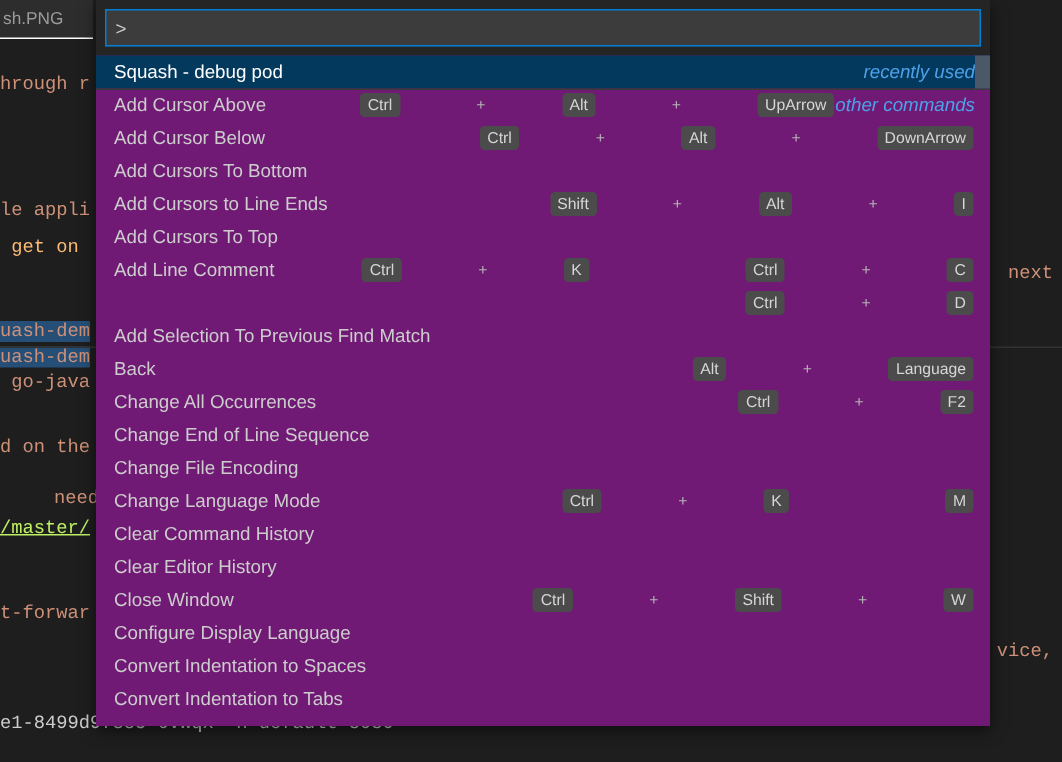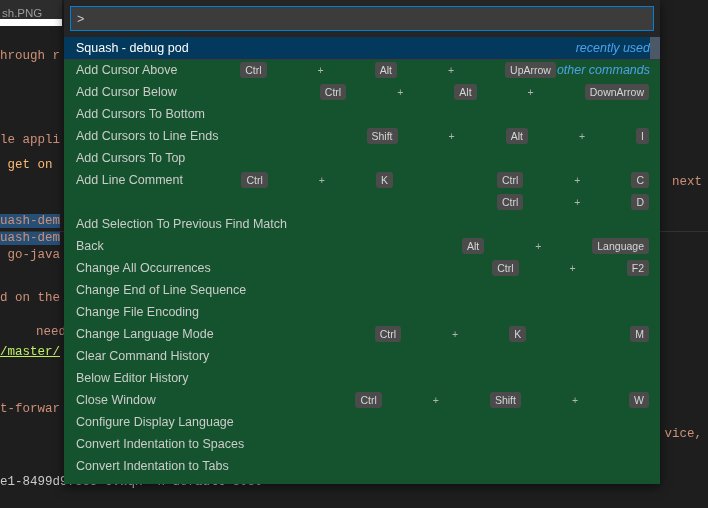--- a/index.html
+++ b/index.html
@@ -21,21 +21,21 @@
   }
 
   
   .bg-layer { position: absolute; inset: 0; }
 
   .editor-tabbar {
     position: absolute;
     top: 0; left: 0;
     width: 62px; height: 26px;
     background: #2d2d2d;
-    border-bottom: 7px solid #ffffff;
+    border-bottom: 1px solid #ffffff;
   }
   .editor-tab {
     position: absolute;
     top: 0; left: 0;
     height: 26px;
     line-height: 26px;
     padding-left: 2px;
     color: #9b9b9b;
     font-size: 11.5px;
     font-family: "Liberation Sans", sans-serif;
@@ -98,21 +98,21 @@
     font-family: "Liberation Sans", sans-serif;
     font-size: 12.5px;
     padding: 0 6px;
     outline: none;
     line-height: 23px;
   }
   .qi-input::placeholder { color: #8b8b8b; }
 
   .qi-list {
     position: relative;
-    background: #14532d;
+    background: #701a75;
     padding-bottom: 7px;
   }
 
   .qi-row {
     position: relative;
     height: 22px;
     display: flex;
     align-items: center;
     padding: 0 10px 0 12px;
     cursor: pointer;
@@ -335,21 +335,21 @@
             <span class="kb-key">K</span>
             <span class="kb-gap"></span>
             <span class="kb-key">M</span>
           </span>
         </div>
         <div class="qi-row">
           <span class="qi-label">Clear Command History</span>
           <span class="qi-spacer"></span>
         </div>
         <div class="qi-row">
-          <span class="qi-label">Below Editor History</span>
+          <span class="qi-label">Clear Editor History</span>
           <span class="qi-spacer"></span>
         </div>
         <div class="qi-row">
           <span class="qi-label">Close Window</span>
           <span class="qi-spacer"></span>
           <span class="qi-keys">
             <span class="kb-key">Ctrl</span>
             <span class="kb-plus">+</span>
             <span class="kb-key">Shift</span>
             <span class="kb-plus">+</span>

